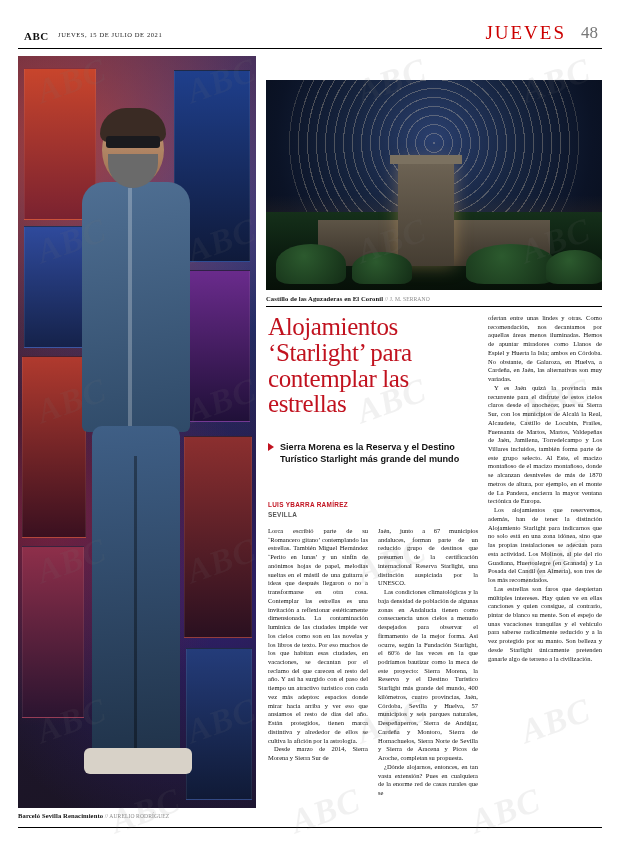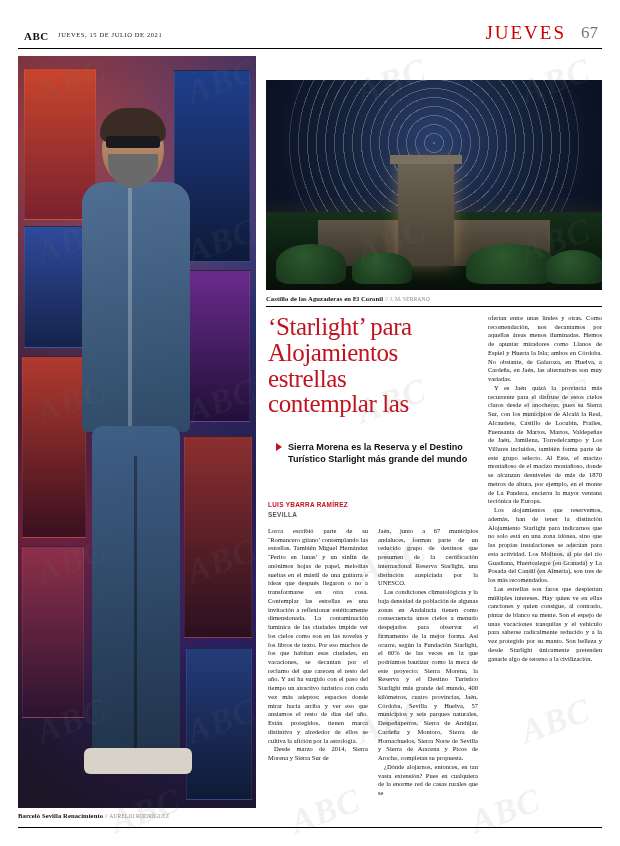--- a/index.html
+++ b/index.html
@@ -332,21 +332,21 @@
     top: 314px;
     width: 212px;
     color: #c1121f;
     font-family: "Liberation Serif", serif;
     font-size: 25px;
     line-height: 1.03;
     letter-spacing: -0.4px;
   }
   .subhead-wrap {
     position: absolute;
-    left: 276px;
+    left: 268px;
     top: 441px;
     width: 214px;
   }
   .subhead {
     position: relative;
     padding-left: 12px;
     font-family: "Liberation Sans", sans-serif;
     font-weight: bold;
     font-size: 9.1px;
     line-height: 1.35;
@@ -406,21 +406,21 @@
 </style>
 </head>
 <body>
 
 <div class="page">
 
   <div class="masthead">
     <div class="abc">ABC</div>
     <div class="date">JUEVES, 15 DE JULIO DE 2021</div>
     <div class="section">JUEVES</div>
-    <div class="folio">67</div>
+    <div class="folio">48</div>
   </div>
   <div class="rule-top"></div>
 
   <div class="left-photo">
     <div class="lp-bg"></div>
     <div class="lp-poster lp-p1"></div>
     <div class="lp-poster lp-p2"></div>
     <div class="lp-poster lp-p3"></div>
     <div class="lp-poster lp-p4"></div>
     <div class="lp-poster lp-p5"></div>
@@ -457,24 +457,24 @@
     <div class="tp-bush tp-b3"></div>
     <div class="tp-bush tp-b4"></div>
   </div>
   <div class="caption-top">
     <b>Castillo de las Aguzaderas en El Coronil</b>
     <span class="credit">// J. M. SERRANO</span>
   </div>
   <div class="rule-undercaption"></div>
 
   <div class="headline">
+    <div>Alojamientos</div>
     <div>‘Starlight’ para</div>
-    <div>Alojamientos</div>
+    <div>contemplar las</div>
     <div>estrellas</div>
-    <div>contemplar las</div>
   </div>
 
   <div class="subhead-wrap">
     <div class="subhead">
       <span class="tri"></span>
       <span>Sierra Morena es la Reserva y el Destino Turístico Starlight más grande del mundo</span>
     </div>
   </div>
 
   <div class="byline">

